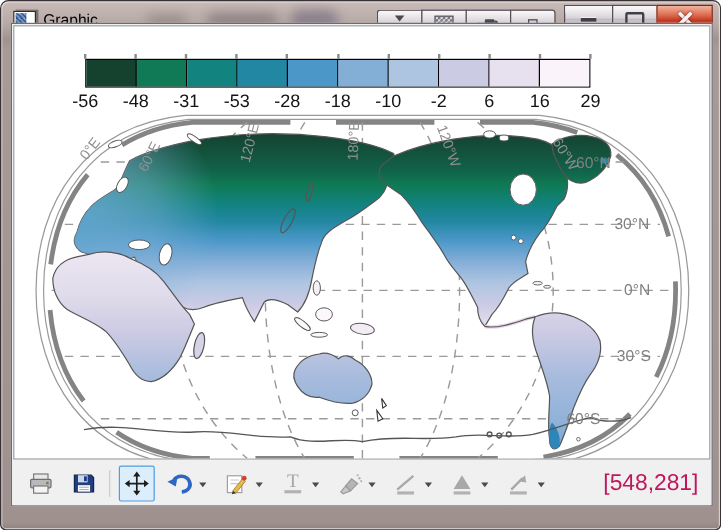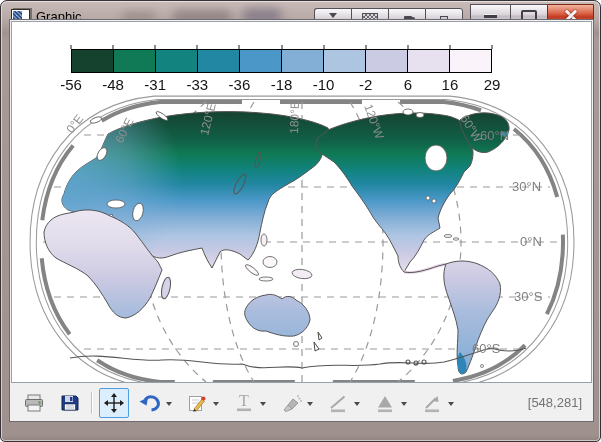--- a/index.html
+++ b/index.html
@@ -55,21 +55,21 @@
   .cb-tick{position:absolute;top:-4px;width:2px;height:4px;background:#8a8a8a;transform:translateX(-1px);}
   .cb-label{position:absolute;top:27px;transform:translateX(-50%);font-size:15px;color:#141414;}
   
   .mapsvg{position:absolute;left:0;top:0;}
   
   .toolbar{position:absolute;left:1px;top:364px;right:1px;height:37px;display:flex;align-items:center;background:#f0f0f0;}
   .tbtn{display:flex;align-items:center;justify-content:center;width:28px;height:28px;border:1px solid transparent;border-radius:2px;}
   .tbtn.active{border:1px solid #4e9de0;background:#dcedfc;}
   .dd{width:0;height:0;border:3.5px solid transparent;border-top:4.5px solid #4a4a4a;margin:6px 2px 0 1px;}
   .tsep{width:1px;height:22px;background:#c4c4c4;border-right:1px solid #fff;margin:0 6px;}
-  .coords{margin-left:auto;margin-right:10px;font-size:13px;color:#737373;}
+  .coords{margin-left:auto;margin-right:10px;font-size:19px;color:#be185d;}
 </style>
 </head>
 <body>
 
 <div id="stage">
   <div class="win">
 
     <div class="titlebar">
       <div class="blur-blob" style="left:170px;top:8px;width:60px;height:14px;background:#6b5f66;"></div>
       <div class="blur-blob" style="left:240px;top:6px;width:40px;height:16px;background:#5c5470;"></div>
@@ -128,22 +128,22 @@
               <div class="cb-seg" style="background: rgb(131, 174, 214);"></div>
               <div class="cb-seg" style="background: rgb(174, 197, 226);"></div>
               <div class="cb-seg" style="background: rgb(203, 203, 228);"></div>
               <div class="cb-seg" style="background: rgb(231, 224, 238);"></div>
               <div class="cb-seg" style="background: rgb(251, 243, 250);"></div>
             </div>
           <div>
               <span class="cb-label" style="left: 0px;">-56</span>
               <span class="cb-label" style="left: 42.1px;">-48</span>
               <span class="cb-label" style="left: 84.2px;">-31</span>
-              <span class="cb-label" style="left: 126.3px;">-33</span>
-              <span class="cb-label" style="left: 168.4px;">-36</span>
+              <span class="cb-label" style="left: 126.3px;">-53</span>
+              <span class="cb-label" style="left: 168.4px;">-28</span>
               <span class="cb-label" style="left: 210.5px;">-18</span>
               <span class="cb-label" style="left: 252.6px;">-10</span>
               <span class="cb-label" style="left: 294.7px;">-2</span>
               <span class="cb-label" style="left: 336.8px;">6</span>
               <span class="cb-label" style="left: 378.9px;">16</span>
               <span class="cb-label" style="left: 421px;">29</span>
             </div>
         <div class="cb-tick" style="left: 0px;"></div>
             <div class="cb-tick" style="left: 42.1px;"></div>
             <div class="cb-tick" style="left: 84.2px;"></div>

